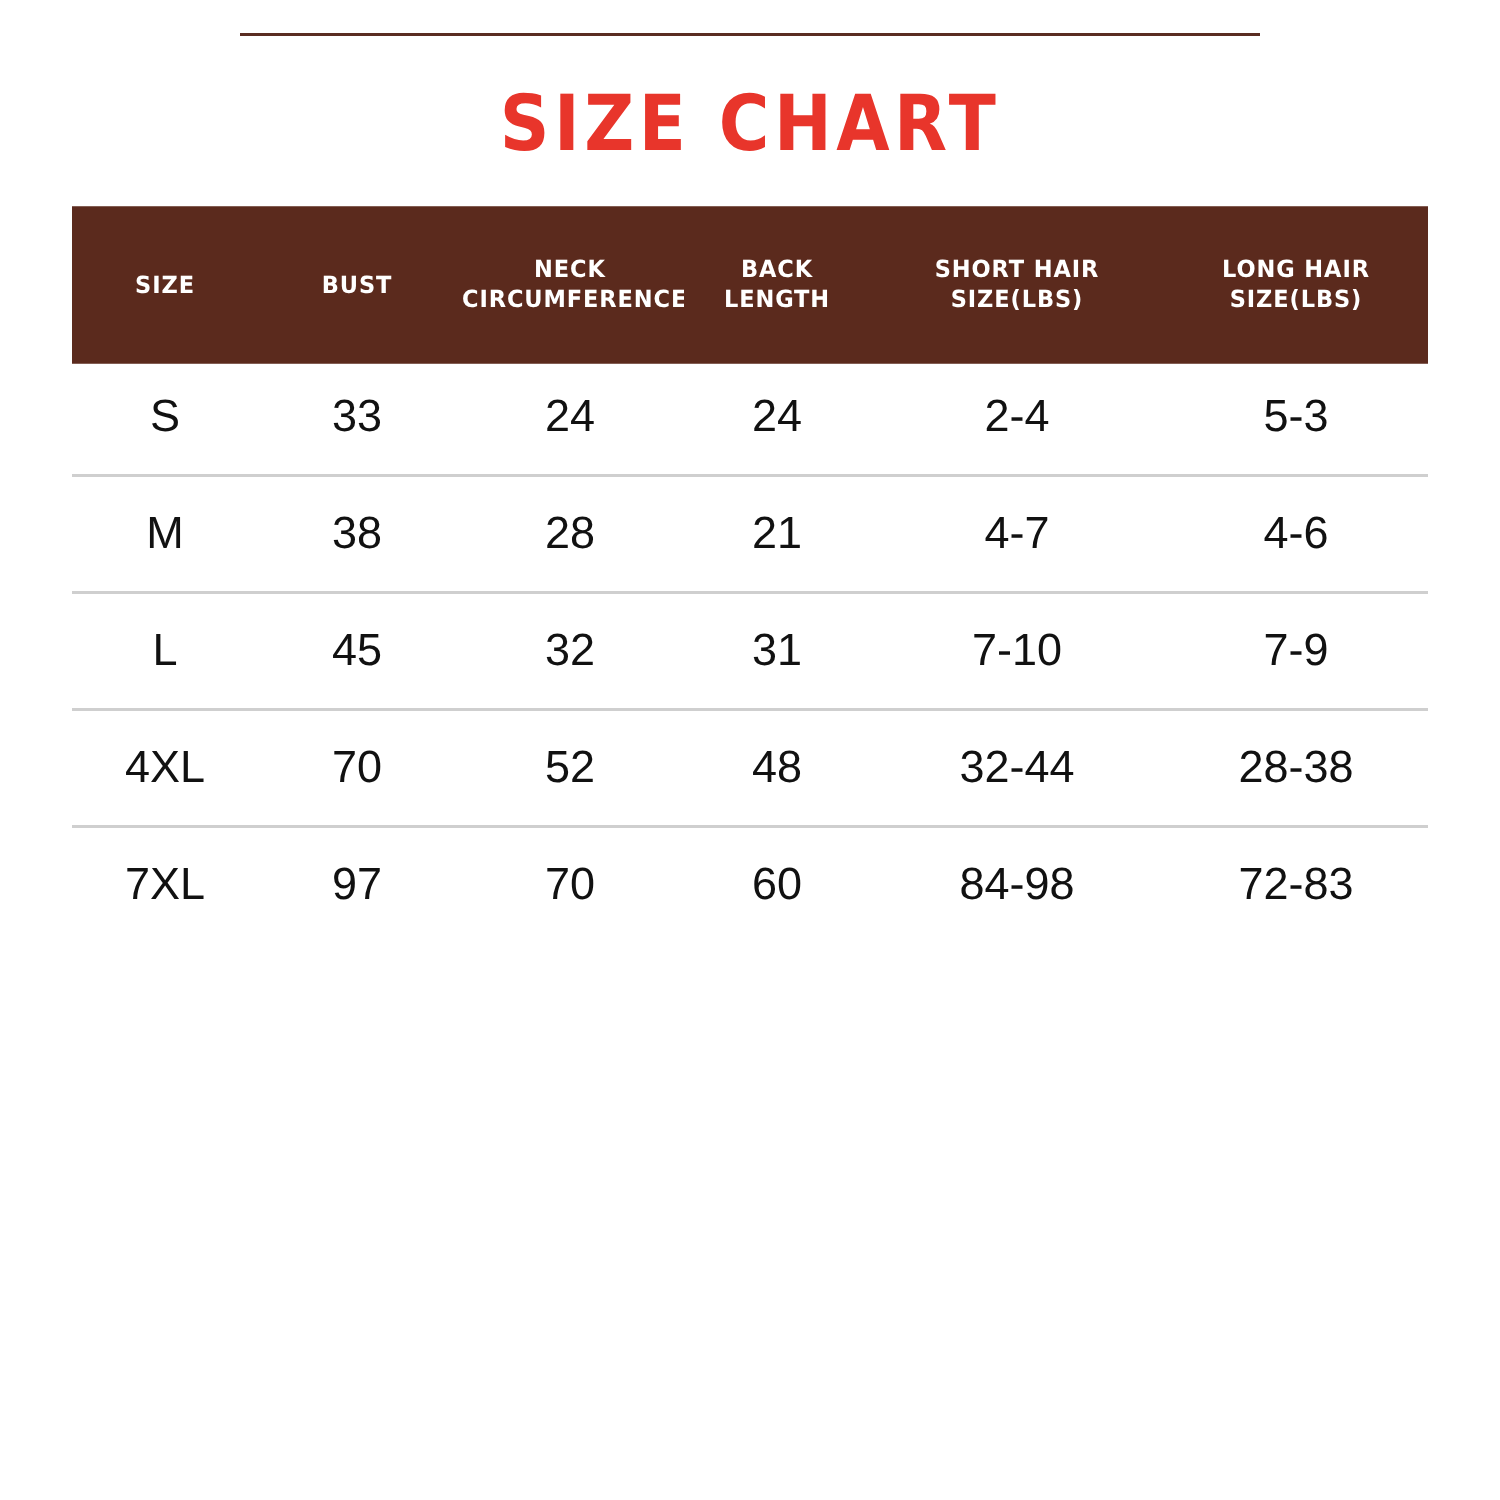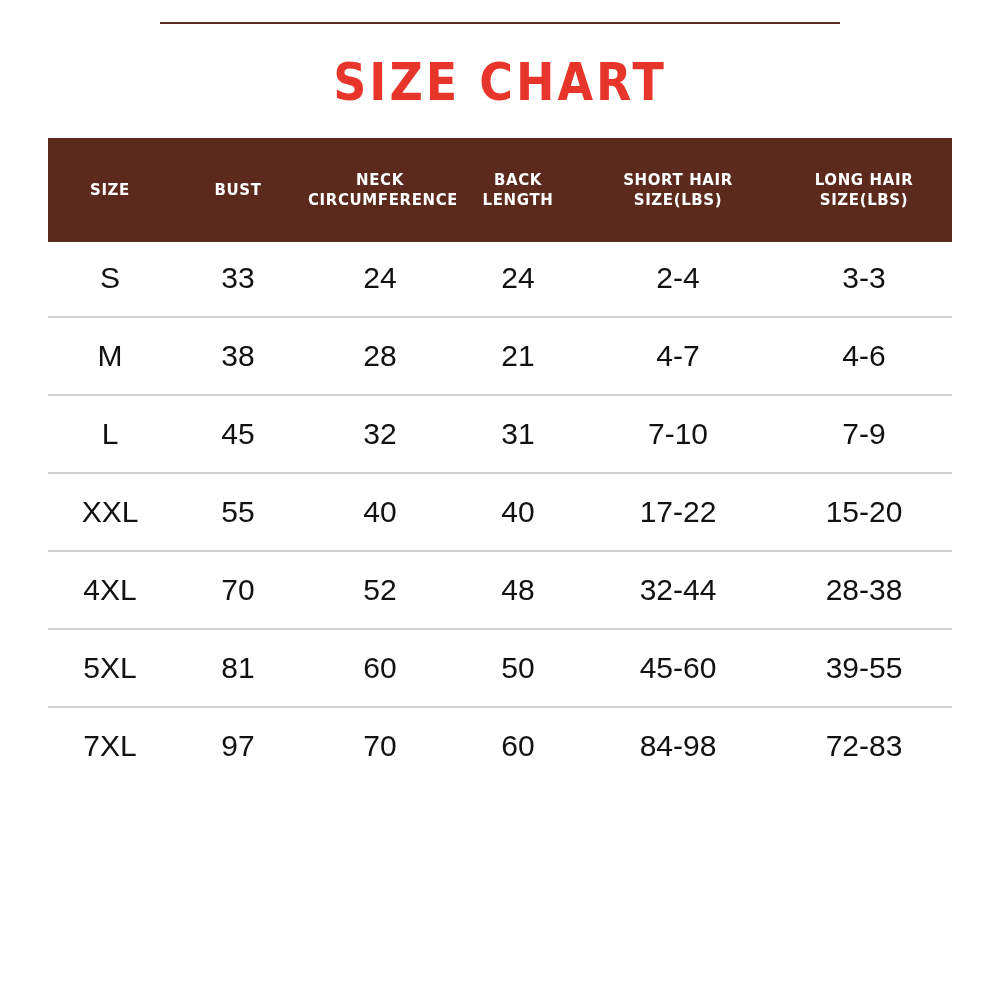--- a/index.html
+++ b/index.html
@@ -147,61 +147,45 @@
           </th>
         </tr>
       </thead>
       <tbody>
         <tr>
           <td class="cell-size">S</td>
           <td>33</td>
           <td>24</td>
           <td>24</td>
           <td>2-4</td>
-          <td>3-3</td>
+          <td>5-3</td>
         </tr>
         <tr>
           <td class="cell-size">M</td>
           <td>38</td>
           <td>28</td>
           <td>21</td>
           <td>4-7</td>
           <td>4-6</td>
         </tr>
         <tr>
           <td class="cell-size">L</td>
           <td>45</td>
           <td>32</td>
           <td>31</td>
           <td>7-10</td>
           <td>7-9</td>
         </tr>
         <tr>
-          <td class="cell-size">XXL</td>
-          <td>55</td>
-          <td>40</td>
-          <td>40</td>
-          <td>17-22</td>
-          <td>15-20</td>
-        </tr>
-        <tr>
           <td class="cell-size">4XL</td>
           <td>70</td>
           <td>52</td>
           <td>48</td>
           <td>32-44</td>
           <td>28-38</td>
-        </tr>
-        <tr>
-          <td class="cell-size">5XL</td>
-          <td>81</td>
-          <td>60</td>
-          <td>50</td>
-          <td>45-60</td>
-          <td>39-55</td>
         </tr>
         <tr>
           <td class="cell-size">7XL</td>
           <td>97</td>
           <td>70</td>
           <td>60</td>
           <td>84-98</td>
           <td>72-83</td>
         </tr>
 

